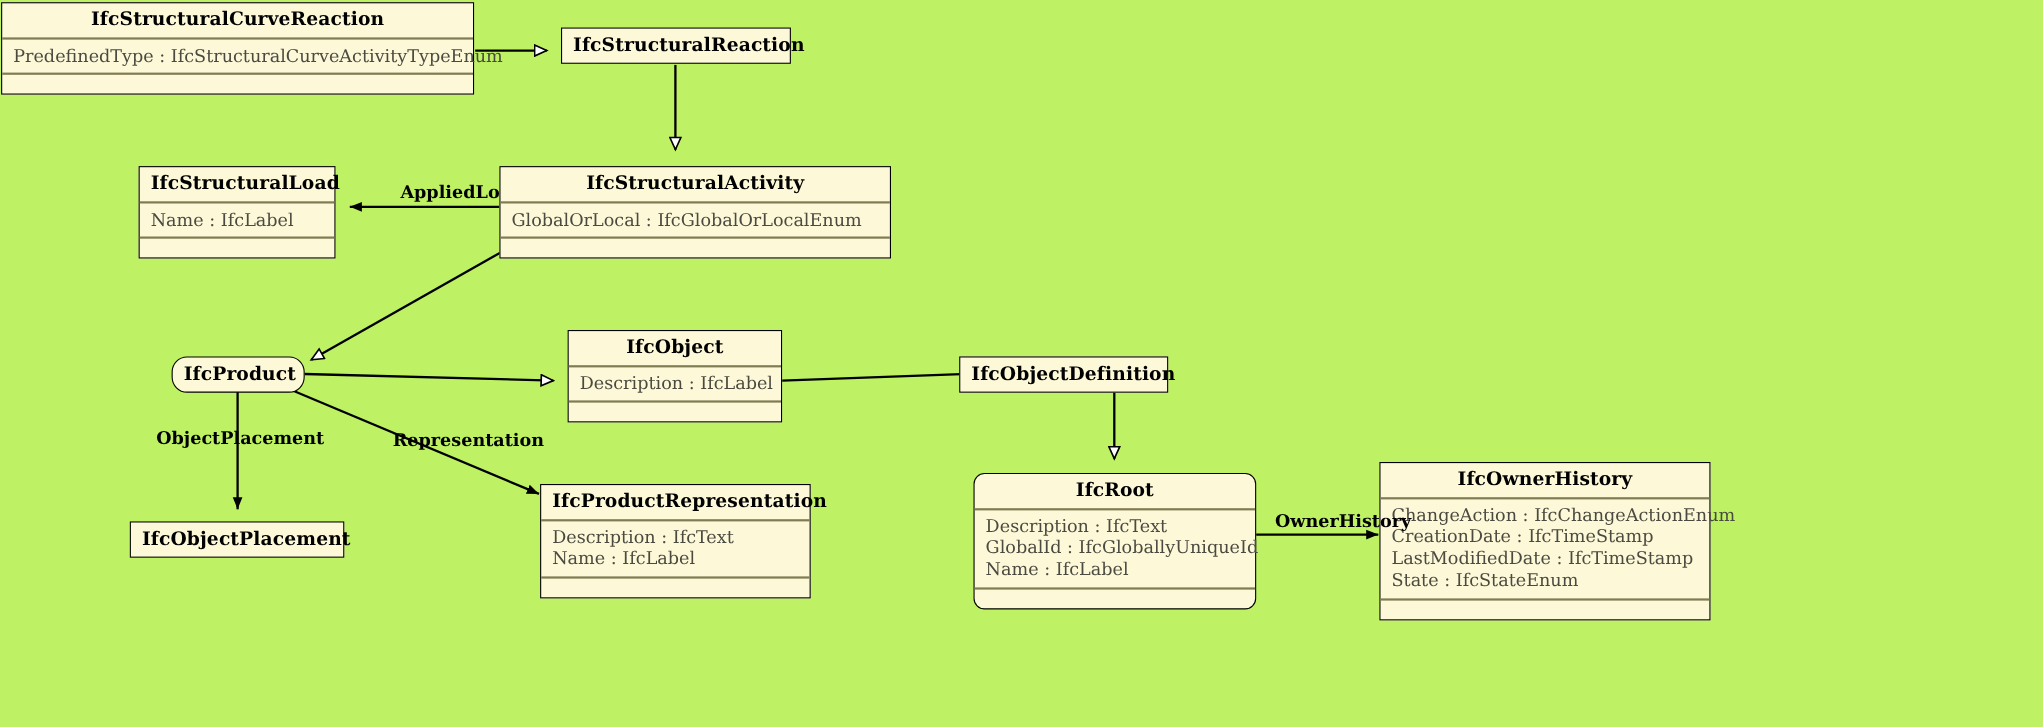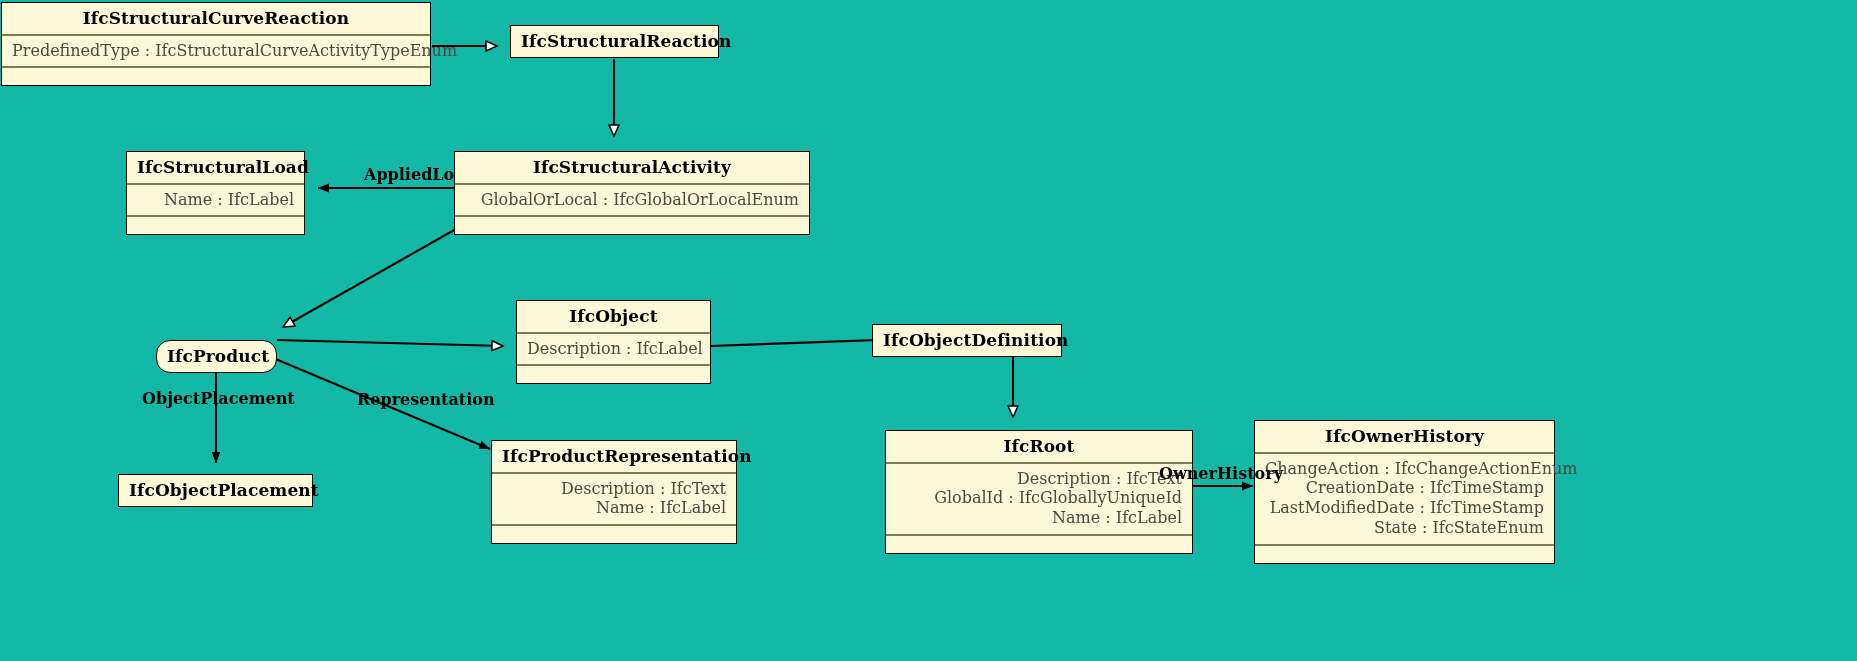--- a/index.html
+++ b/index.html
@@ -8,21 +8,21 @@
     padding: 0;
     background: #ffffff;
   }
   body {
     font-family: "DejaVu Serif", "Liberation Serif", serif;
   }
   #diagram {
     position: relative;
     width: 1857px;
     height: 661px;
-    background: #14b8a6;
+    background: #bef264;
     overflow: hidden;
   }
   #edges {
     position: absolute;
     left: 0;
     top: 0;
     width: 1857px;
     height: 661px;
     pointer-events: none;
   }
@@ -42,21 +42,20 @@
     letter-spacing: 0.1px;
     white-space: nowrap;
   }
   .cls-sep {
     height: 1.6px;
     background: #7f7b52;
     width: 100%;
   }
   .cls-attrs {
     padding: 5px 10px 6px 10px;
-    text-align: right;
   }
   .cls-attr {
     font-size: 16px;
     color: #4a4a40;
     white-space: nowrap;
     line-height: 1.24;
   }
   .cls-ops {
     height: 17px;
   }
@@ -154,21 +153,21 @@
   <div class="uml-class" style="left:454px; top:151px; width:356px;">
     <div class="cls-title">IfcStructuralActivity</div>
     <div class="cls-sep"></div>
     <div class="cls-attrs">
       <div class="cls-attr">GlobalOrLocal : IfcGlobalOrLocalEnum</div>
     </div>
     <div class="cls-sep"></div>
     <div class="cls-ops"></div>
   </div>
 
-  <div class="uml-class" style="left:156px; top:340px; width:121px;border-radius:14px;">
+  <div class="uml-class" style="left:156px; top:324px; width:121px;border-radius:14px;">
     <div class="cls-title">IfcProduct</div>
   </div>
 
   <div class="uml-class" style="left:516px; top:300px; width:195px;">
     <div class="cls-title">IfcObject</div>
     <div class="cls-sep"></div>
     <div class="cls-attrs">
       <div class="cls-attr">Description : IfcLabel</div>
     </div>
     <div class="cls-sep"></div>
@@ -187,21 +186,21 @@
     <div class="cls-title">IfcProductRepresentation</div>
     <div class="cls-sep"></div>
     <div class="cls-attrs">
       <div class="cls-attr">Description : IfcText</div>
       <div class="cls-attr">Name : IfcLabel</div>
     </div>
     <div class="cls-sep"></div>
     <div class="cls-ops"></div>
   </div>
 
-  <div class="uml-class" style="left:885px; top:430px; width:308px;">
+  <div class="uml-class" style="left:885px; top:430px; width:257px;border-radius:10px;">
     <div class="cls-title">IfcRoot</div>
     <div class="cls-sep"></div>
     <div class="cls-attrs">
       <div class="cls-attr">Description : IfcText</div>
       <div class="cls-attr">GlobalId : IfcGloballyUniqueId</div>
       <div class="cls-attr">Name : IfcLabel</div>
     </div>
     <div class="cls-sep"></div>
     <div class="cls-ops"></div>
   </div>

